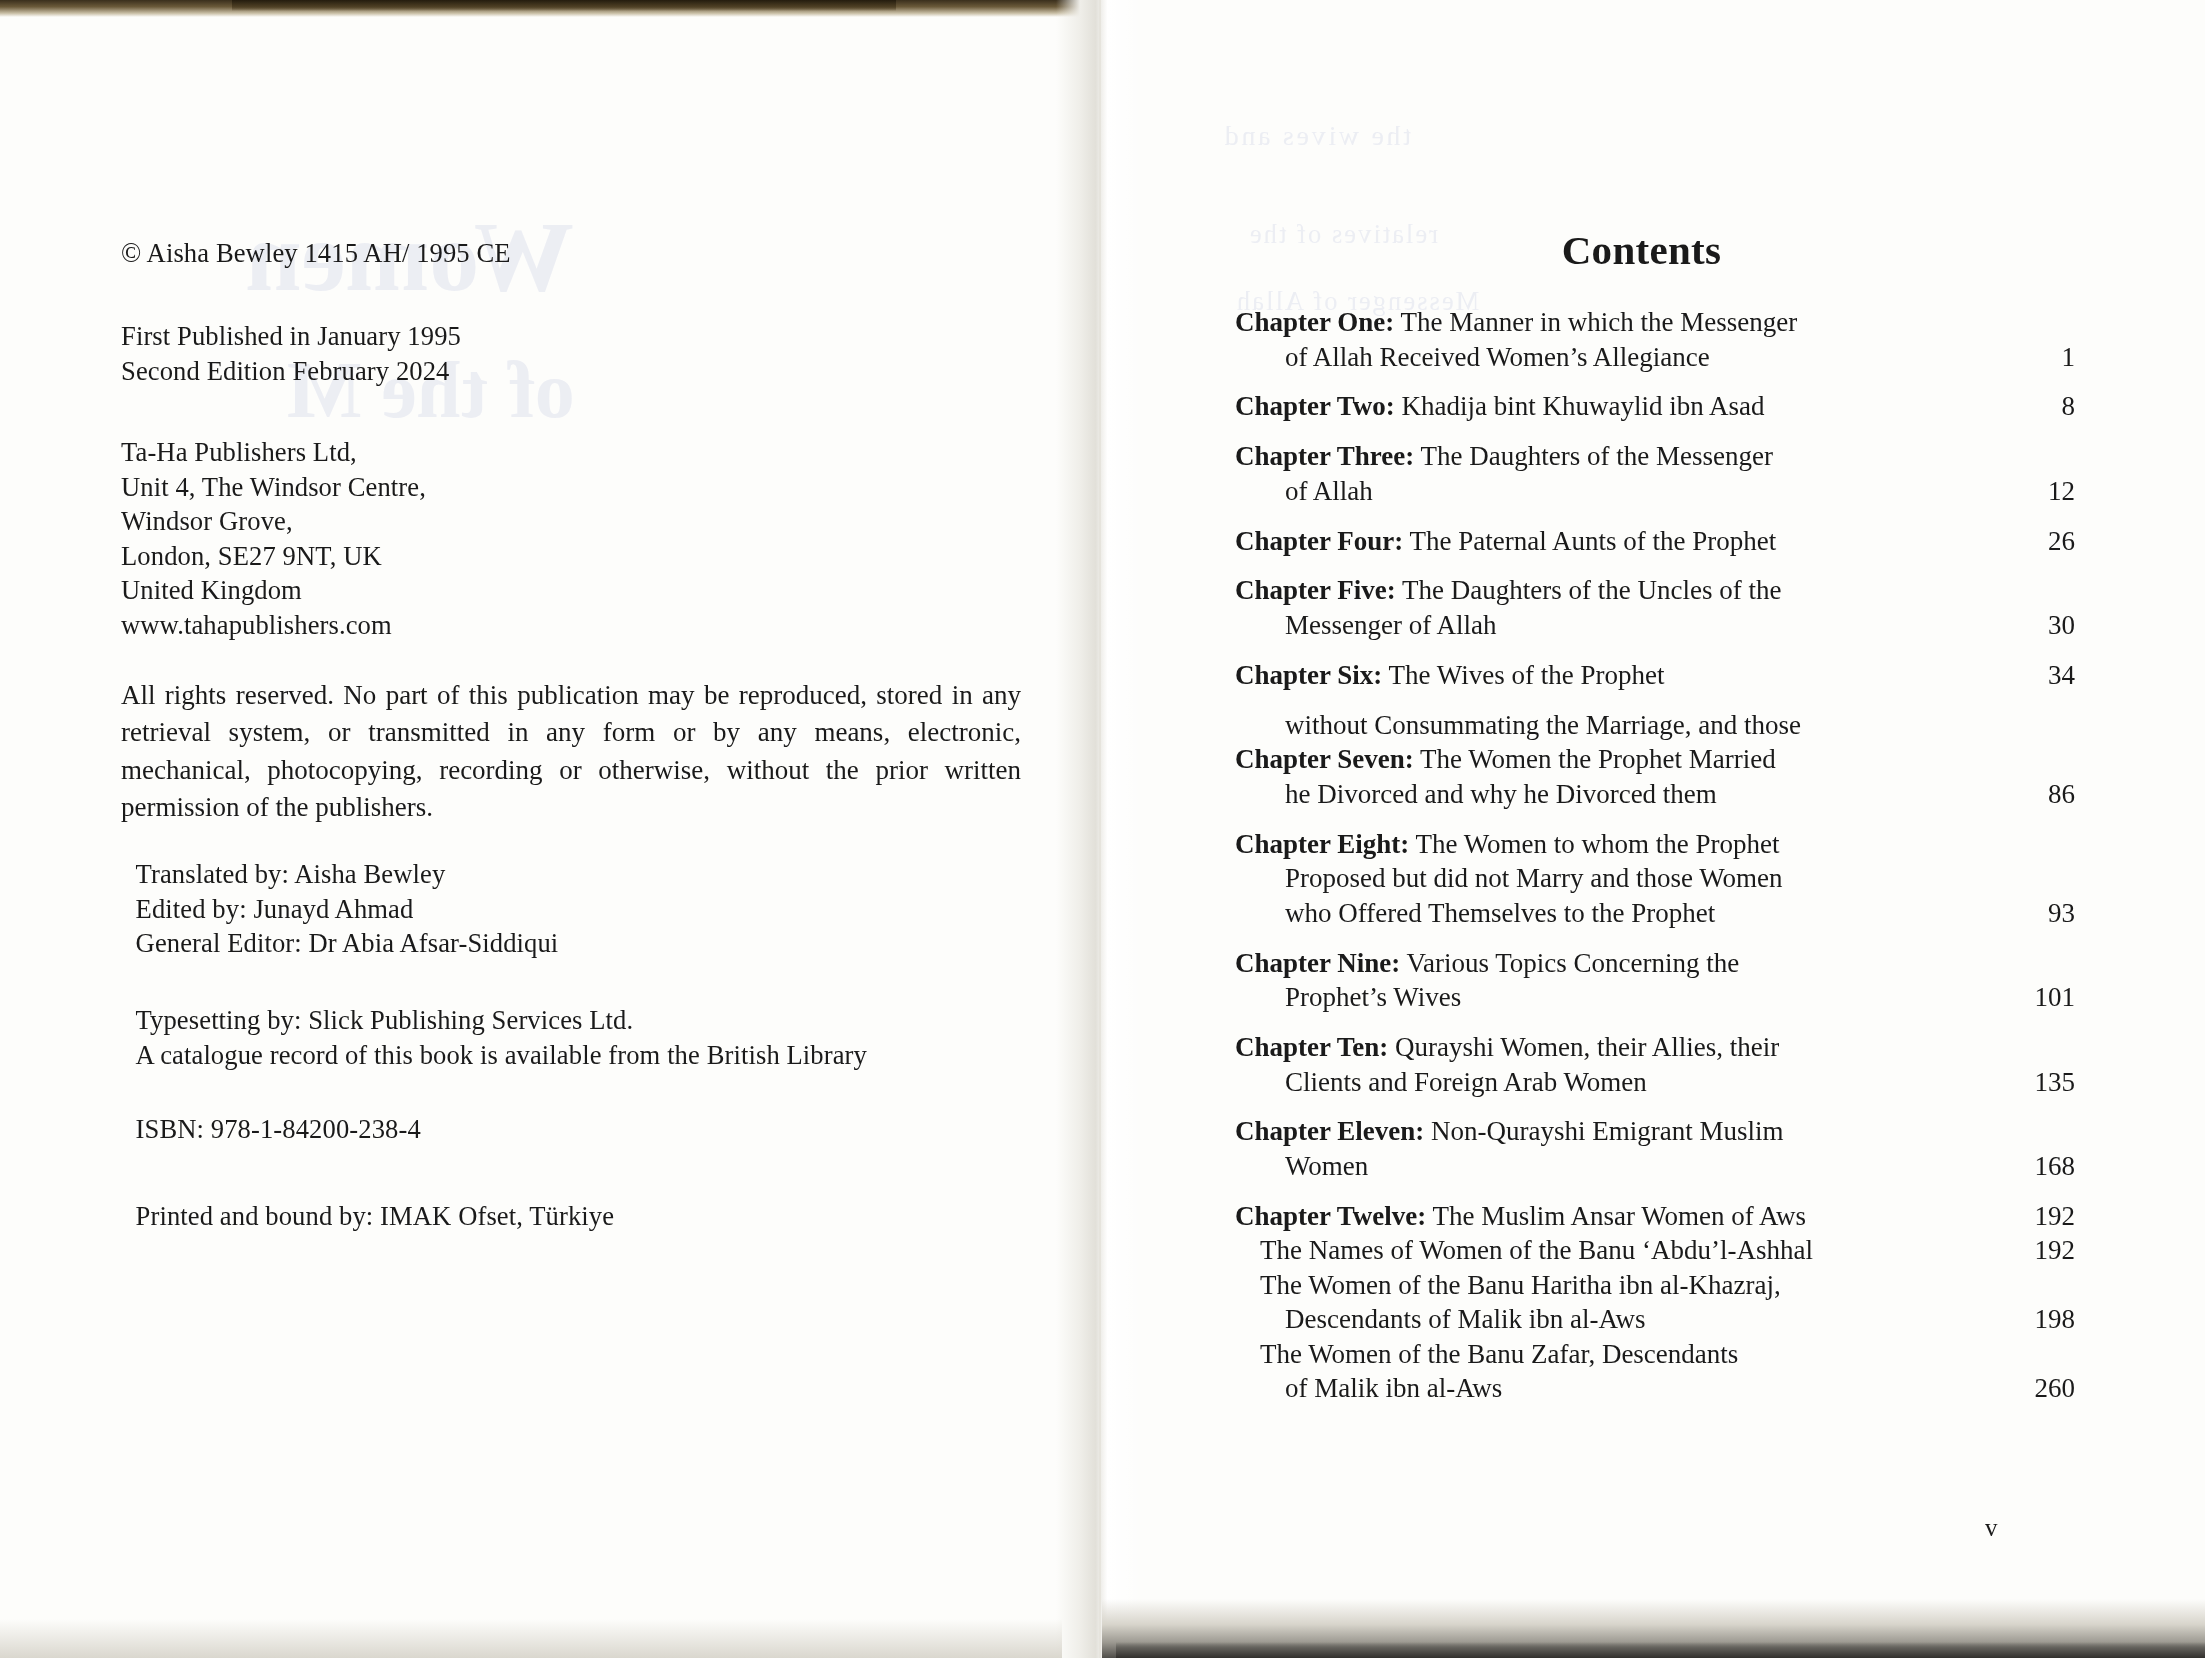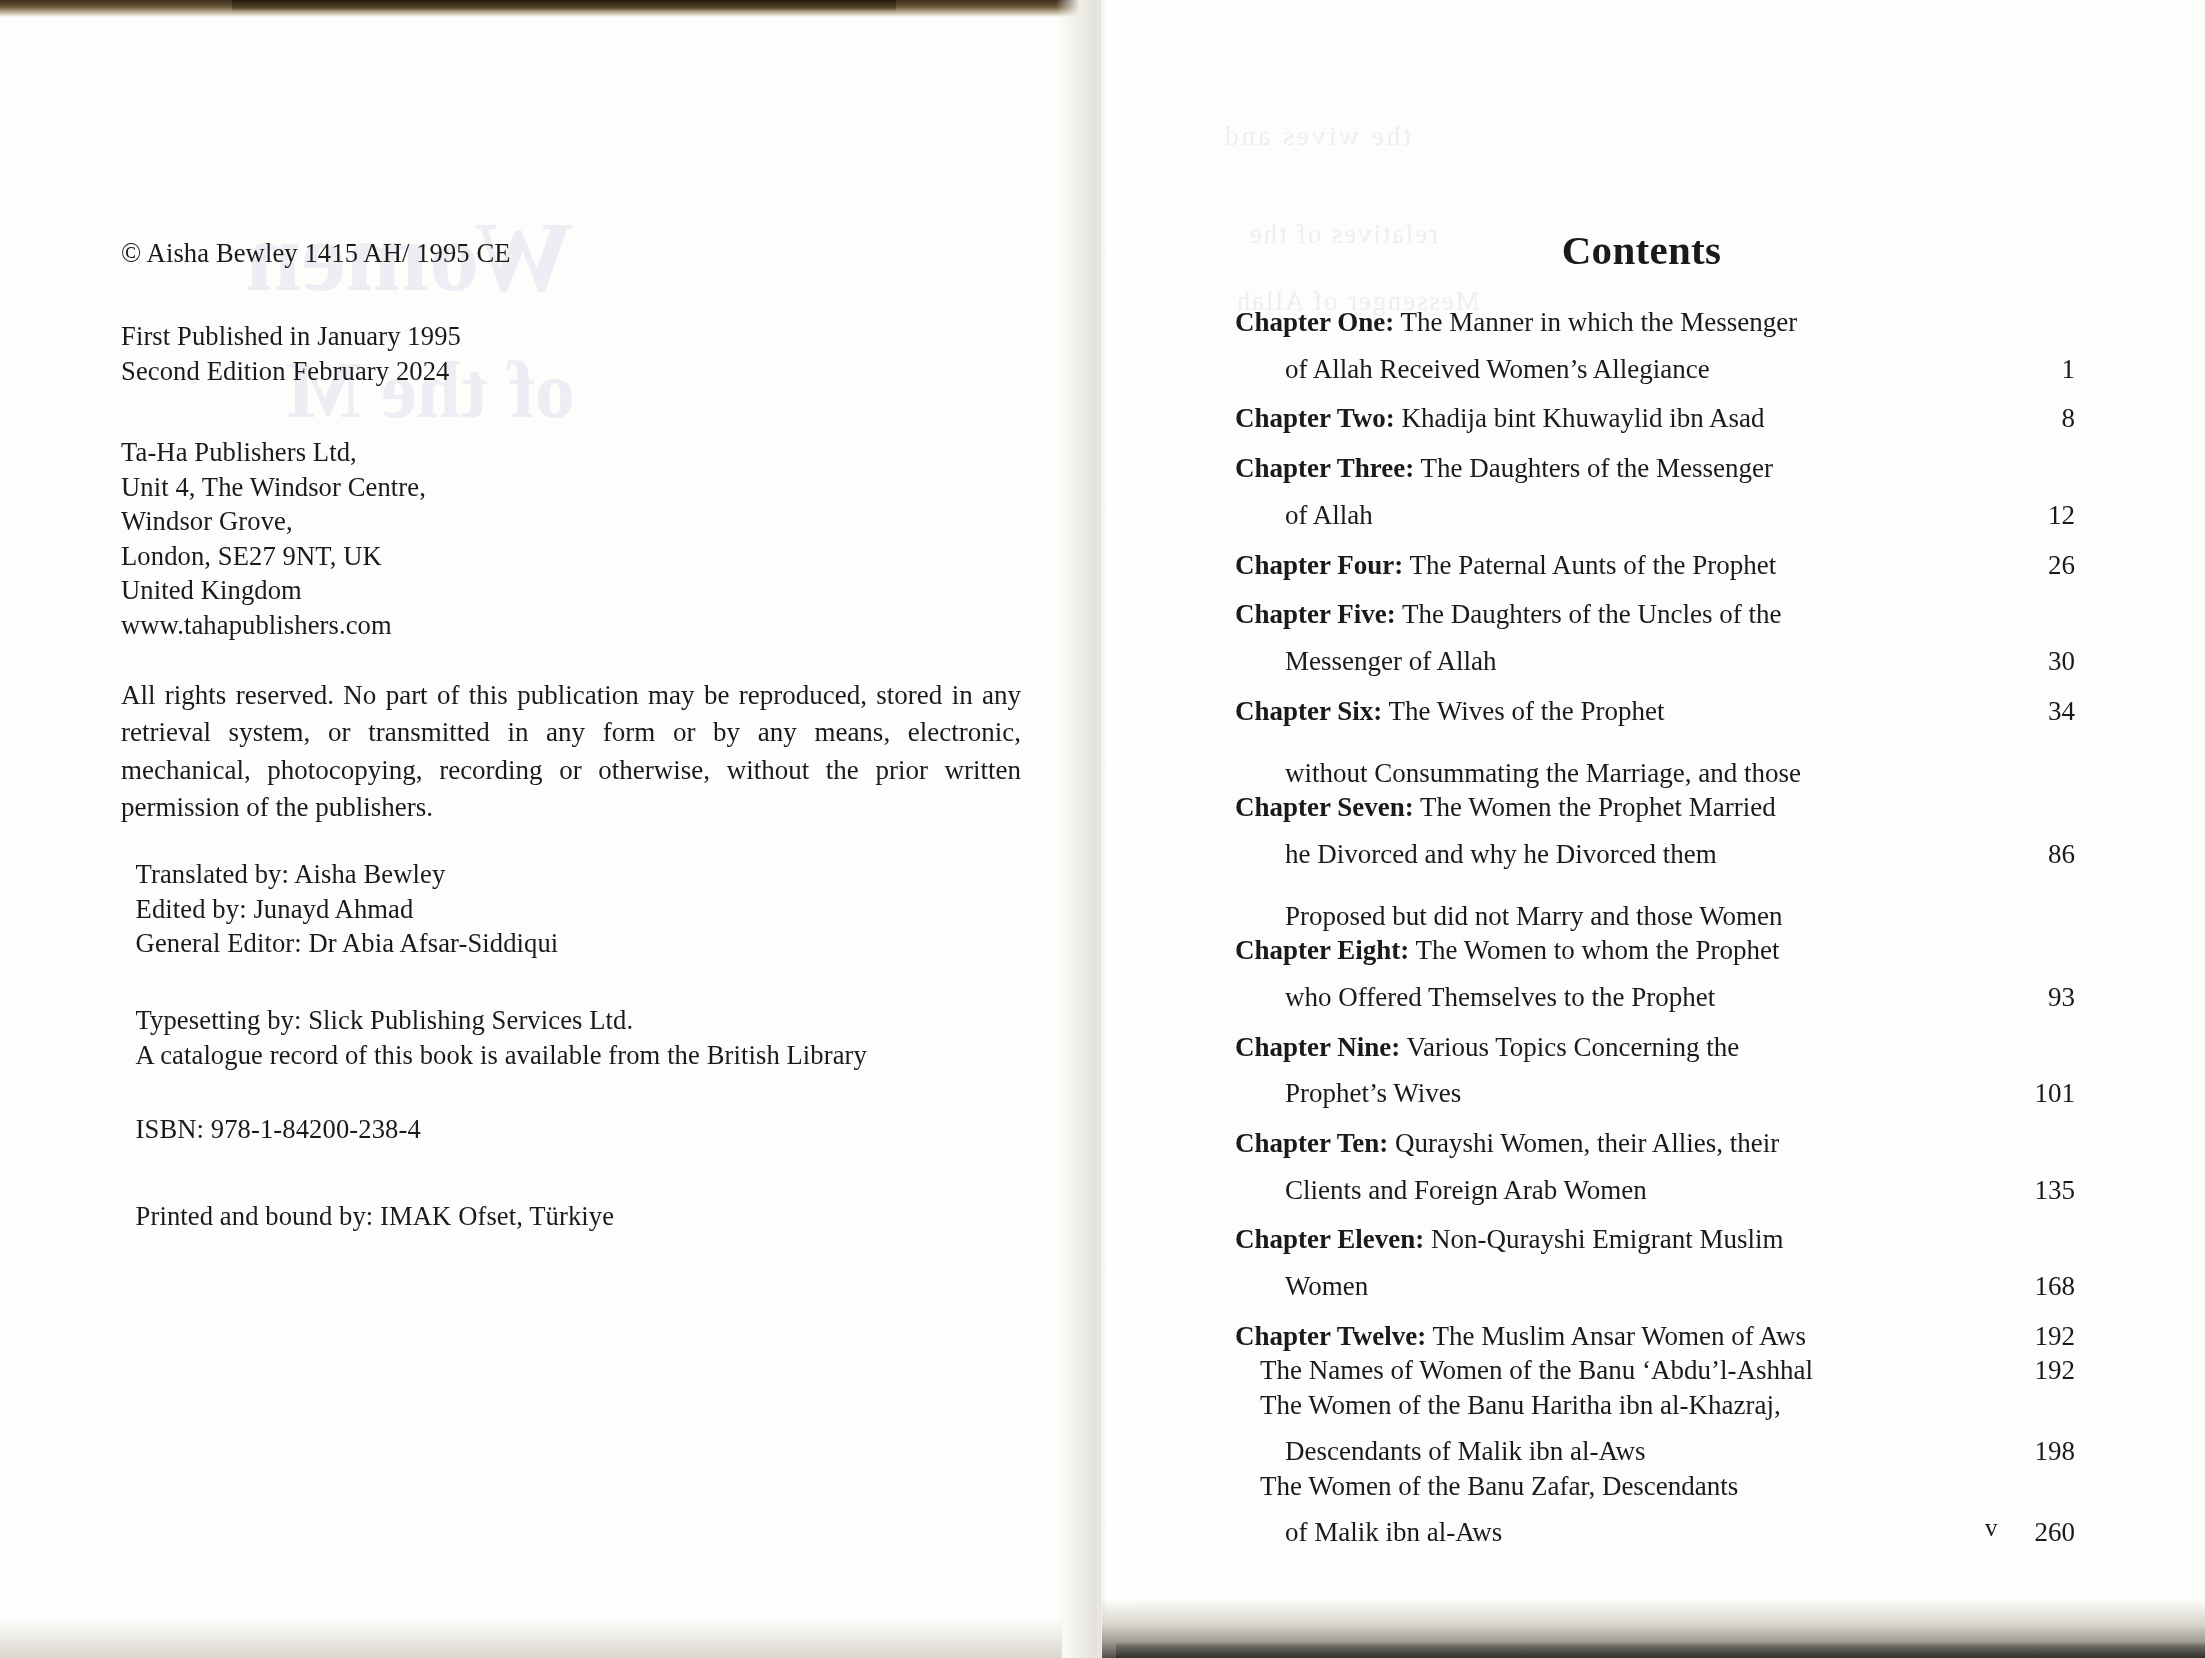--- a/index.html
+++ b/index.html
@@ -134,21 +134,21 @@
   }
   .toc-row {
     display: flex;
     align-items: baseline;
     justify-content: space-between;
     font-size: 27px;
     line-height: 1.28;
   }
   .toc-row .txt { flex: 0 1 auto; padding-right: 13.3px; }
   .toc-row .pg  { flex: 0 0 80px; text-align: right; font-size: 27px; }
-  .toc-row.indent .txt { padding-left: 50px; margin-top: 12px; }
+  .toc-row.indent .txt { padding-left: 50px; }
   .toc-row.indent2 .txt { padding-left: 25px; text-align: center; }
   .toc-lead { font-weight: bold; }
 
   .folio {
     position: absolute;
     left: 750px;
     top: 1514px;
     font-size: 25px;
   }
 
@@ -282,26 +282,26 @@
           <div class="toc-row">
             <span class="txt"><span class="toc-lead">Chapter Seven:</span><span> The Women the Prophet Married</span></span>
             <span class="pg"></span>
           </div>
           <div class="toc-row indent">
             <span class="txt"><span>he Divorced and why he Divorced them</span></span>
             <span class="pg">86</span>
           </div>
         </div>
         <div class="toc-entry">
+          <div class="toc-row">
+            <span class="txt"><span class="toc-lead">Chapter Eight:</span><span> The Women to whom the Prophet</span></span>
+            <span class="pg"></span>
+          </div>
           <div class="toc-row indent">
             <span class="txt"><span>Proposed but did not Marry and those Women</span></span>
-            <span class="pg"></span>
-          </div>
-          <div class="toc-row">
-            <span class="txt"><span class="toc-lead">Chapter Eight:</span><span> The Women to whom the Prophet</span></span>
             <span class="pg"></span>
           </div>
           <div class="toc-row indent">
             <span class="txt"><span>who Offered Themselves to the Prophet</span></span>
             <span class="pg">93</span>
           </div>
         </div>
         <div class="toc-entry">
           <div class="toc-row">
             <span class="txt"><span class="toc-lead">Chapter Nine:</span><span> Various Topics Concerning the</span></span>

